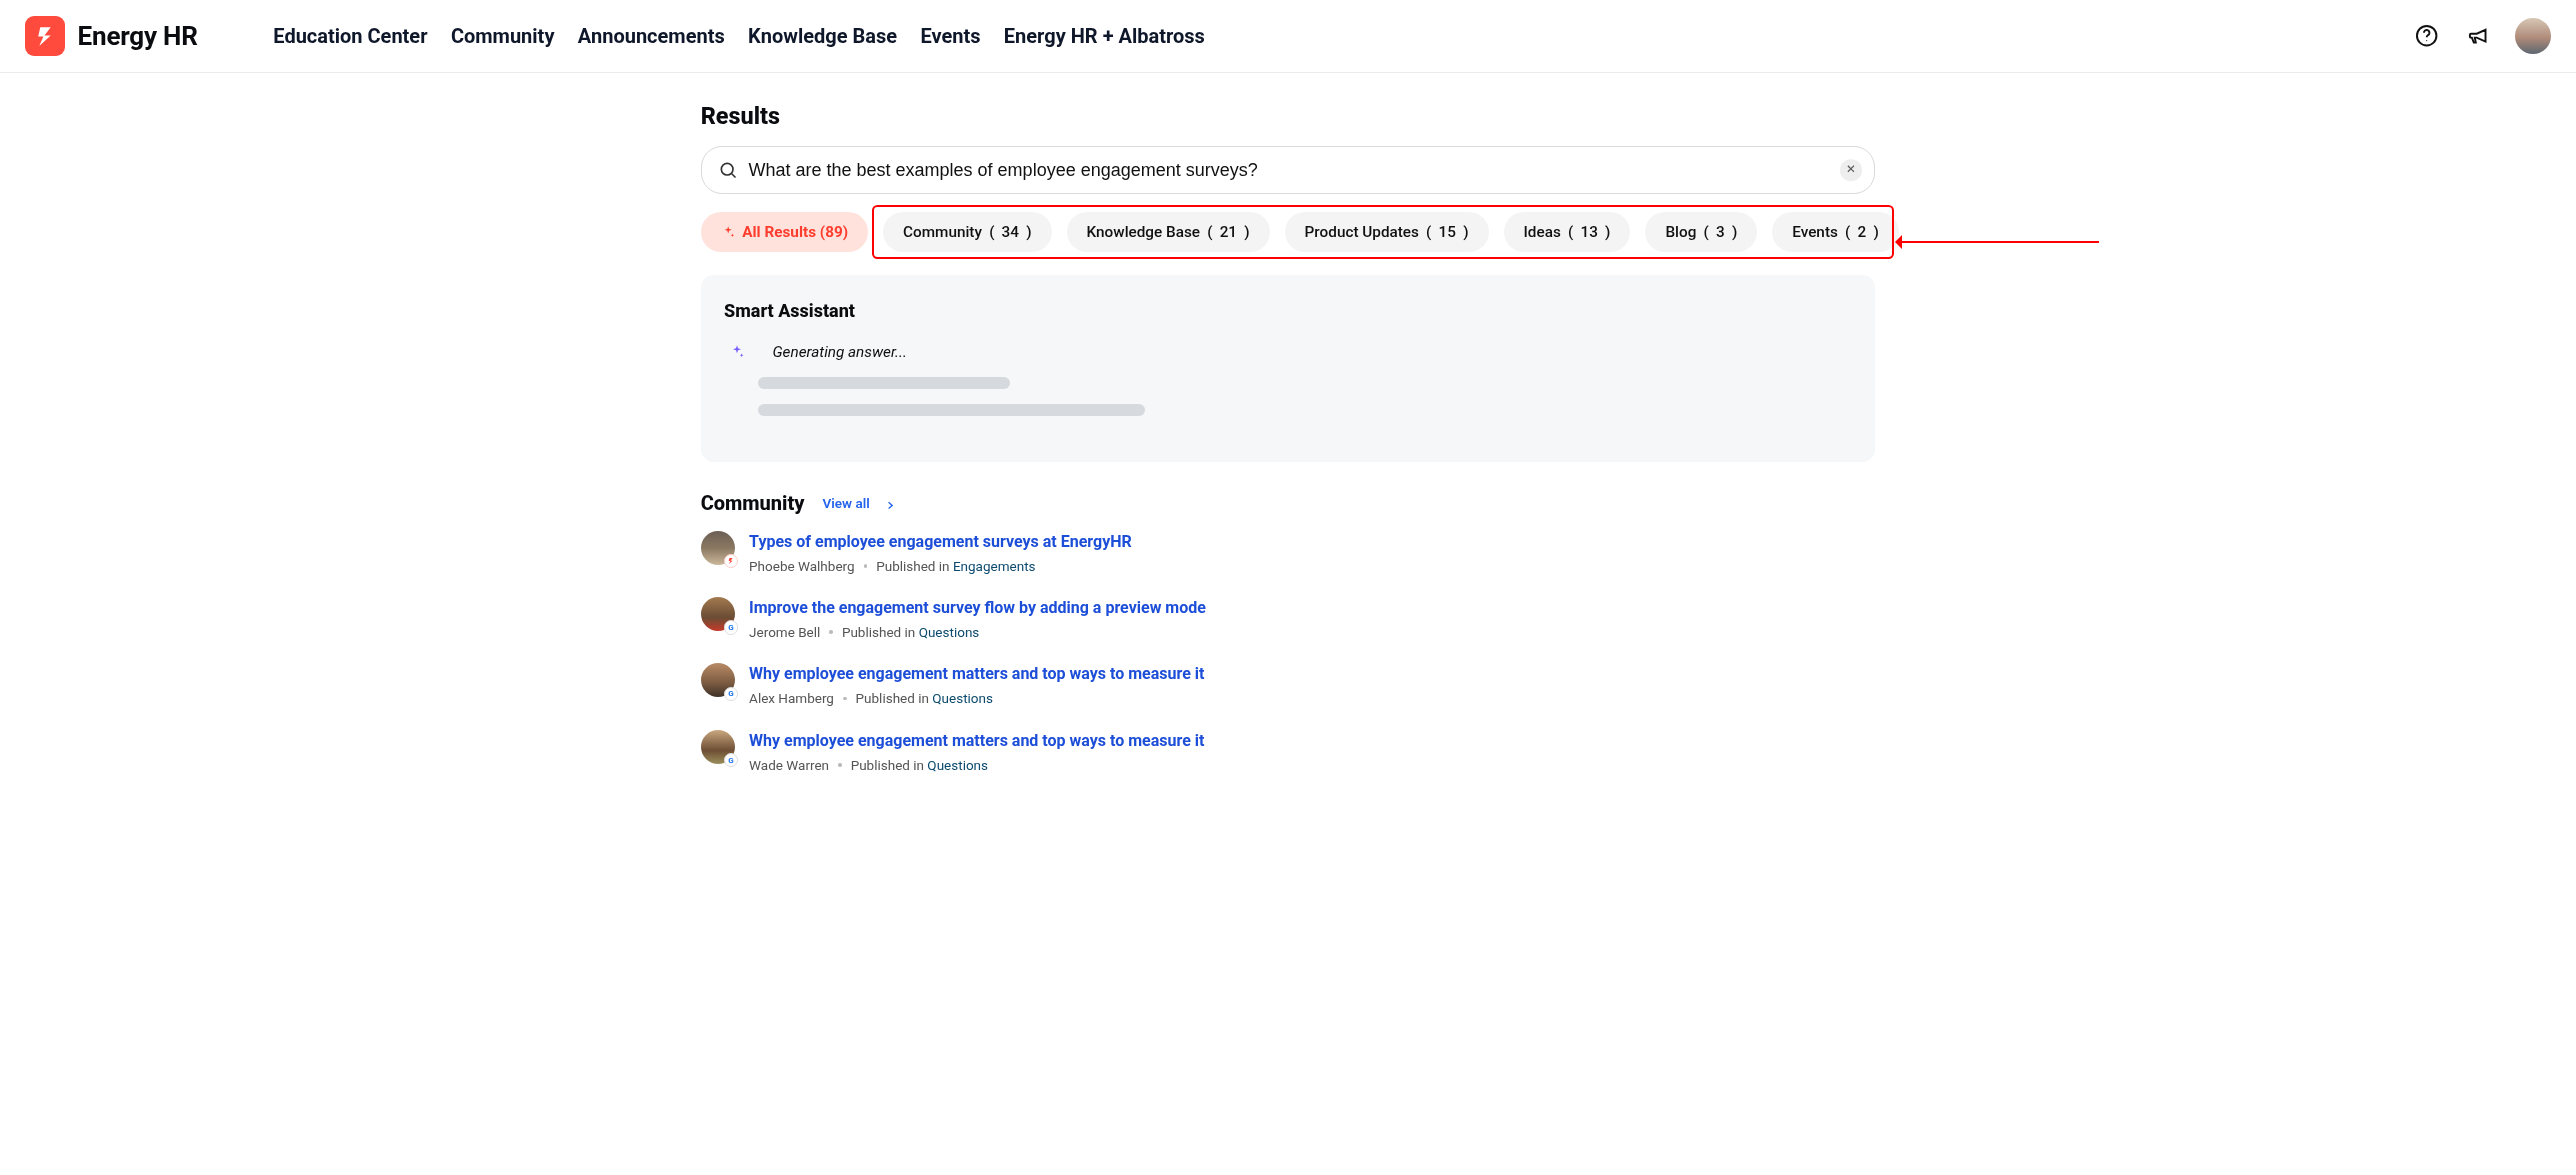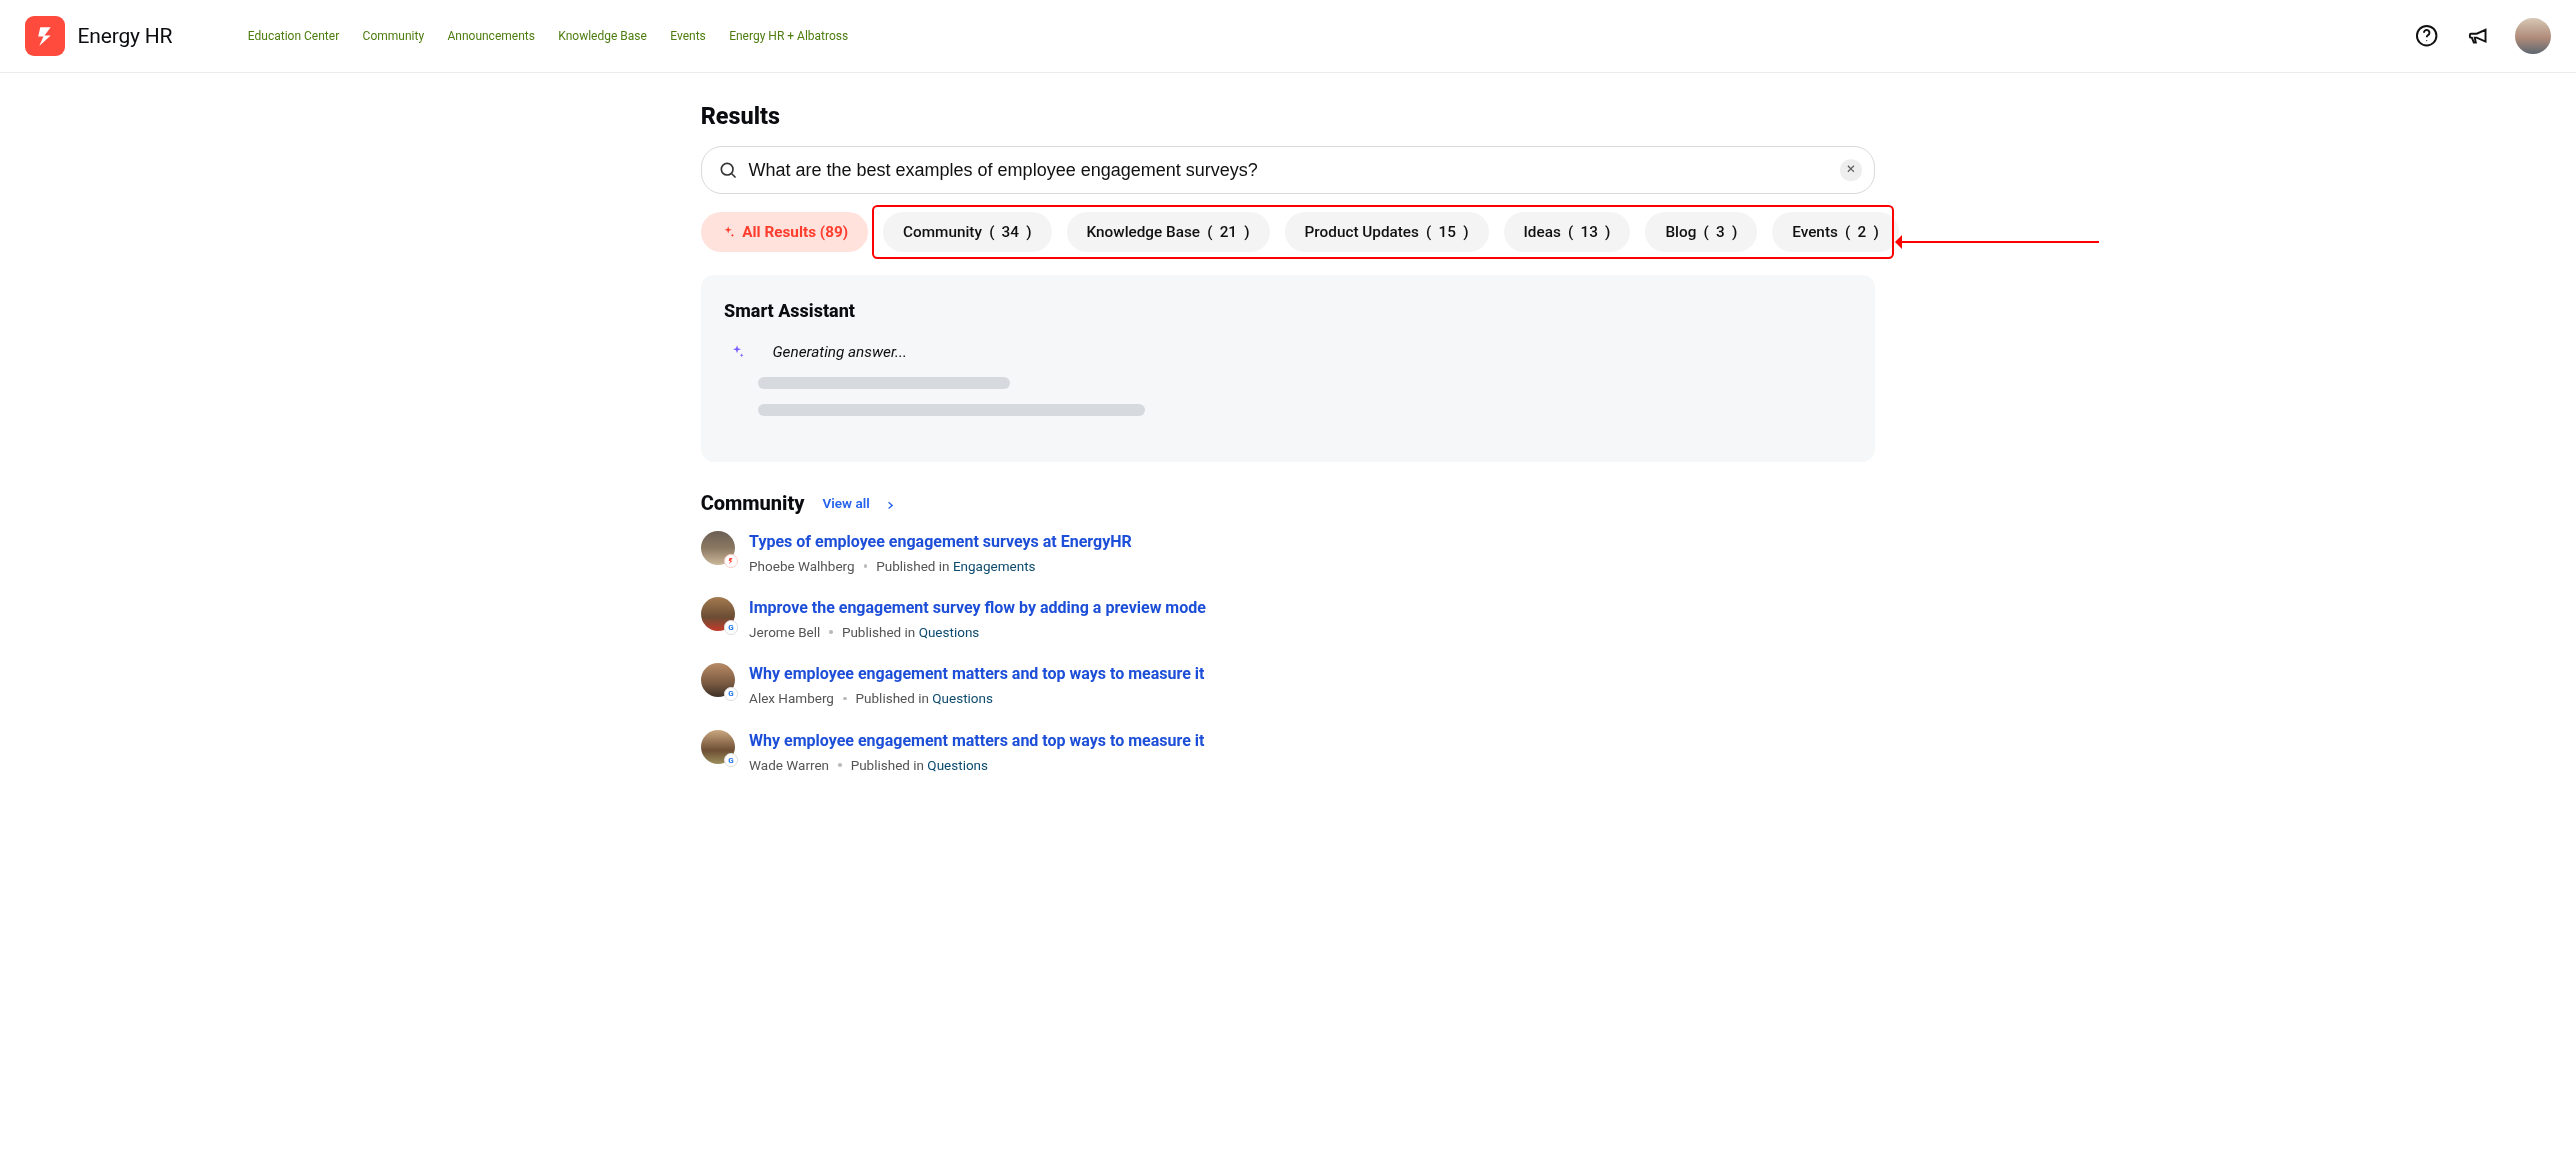--- a/index.html
+++ b/index.html
@@ -1,23 +1,23 @@
 <!DOCTYPE html>
 <html style="font-size:14.4px"><head>
 <meta charset="utf-8">
 <style>
 *{box-sizing:border-box;margin:0;padding:0}
 body{font-family:-apple-system,BlinkMacSystemFont,"Segoe UI",Roboto,Helvetica,Arial,sans-serif;background:#fff;color:#0b0c10}
 .header{display:flex;align-items:center;padding:16px 25px;border-bottom:0.9px solid #ececec;gap:21.6px}
 .brand{display:flex;align-items:center;gap:12.6px}
 .brand-logo{width:40px;height:40px;background:#ff4b3e;border-radius:9px;display:flex;align-items:center;justify-content:center}
 .brand-logo svg{width:25px;height:25px}
-.brand-name{font-size:21px;font-weight:400;letter-spacing:-0.2px}
+.brand-name{font-size:26px;font-weight:700;letter-spacing:-0.2px}
 .nav{display:flex;gap:23.4px;margin-left:54px}
-.nav a{color:#4d7c0f;font-size:12px;font-weight:400;text-decoration:none}
+.nav a{color:#0f172a;font-size:20px;font-weight:700;text-decoration:none}
 .header-right{margin-left:auto;display:flex;align-items:center;gap:20px}
 .icon-btn{width:32px;height:32px;border-radius:50%;display:flex;align-items:center;justify-content:center;cursor:pointer}
 .icon-btn svg{width:23.4px;height:23.4px;stroke:#111;fill:none;stroke-width:2}
 .avatar{width:36px;height:36px;border-radius:50%;background:linear-gradient(180deg,#d7c7b5 0%,#b08b7a 55%,#5d6770 100%);overflow:hidden}
 .container{max-width:1189px;margin:0 auto;padding:0 7.2px 36px}
 .page-title{font-size:23.4px;font-weight:800;margin:29px 0 16px}
 .search-wrap{position:relative;border:0.9px solid #d9d9de;border-radius:21px;display:flex;align-items:center;padding:12.6px 45px 12.6px 16px}
 .search-wrap svg{width:20px;height:20px;stroke:#333;fill:none;stroke-width:2;flex:0 0 auto;margin-right:10.8px}
 .search-input{border:none;outline:none;font-size:18px;width:100%;color:#111;background:transparent}
 .clear-btn{position:absolute;right:12.6px;top:50%;transform:translateY(-50%);width:21.6px;height:21.6px;border-radius:50%;background:#eee;display:flex;align-items:center;justify-content:center;cursor:pointer;color:#555;font-size:11.7px;line-height:1}

